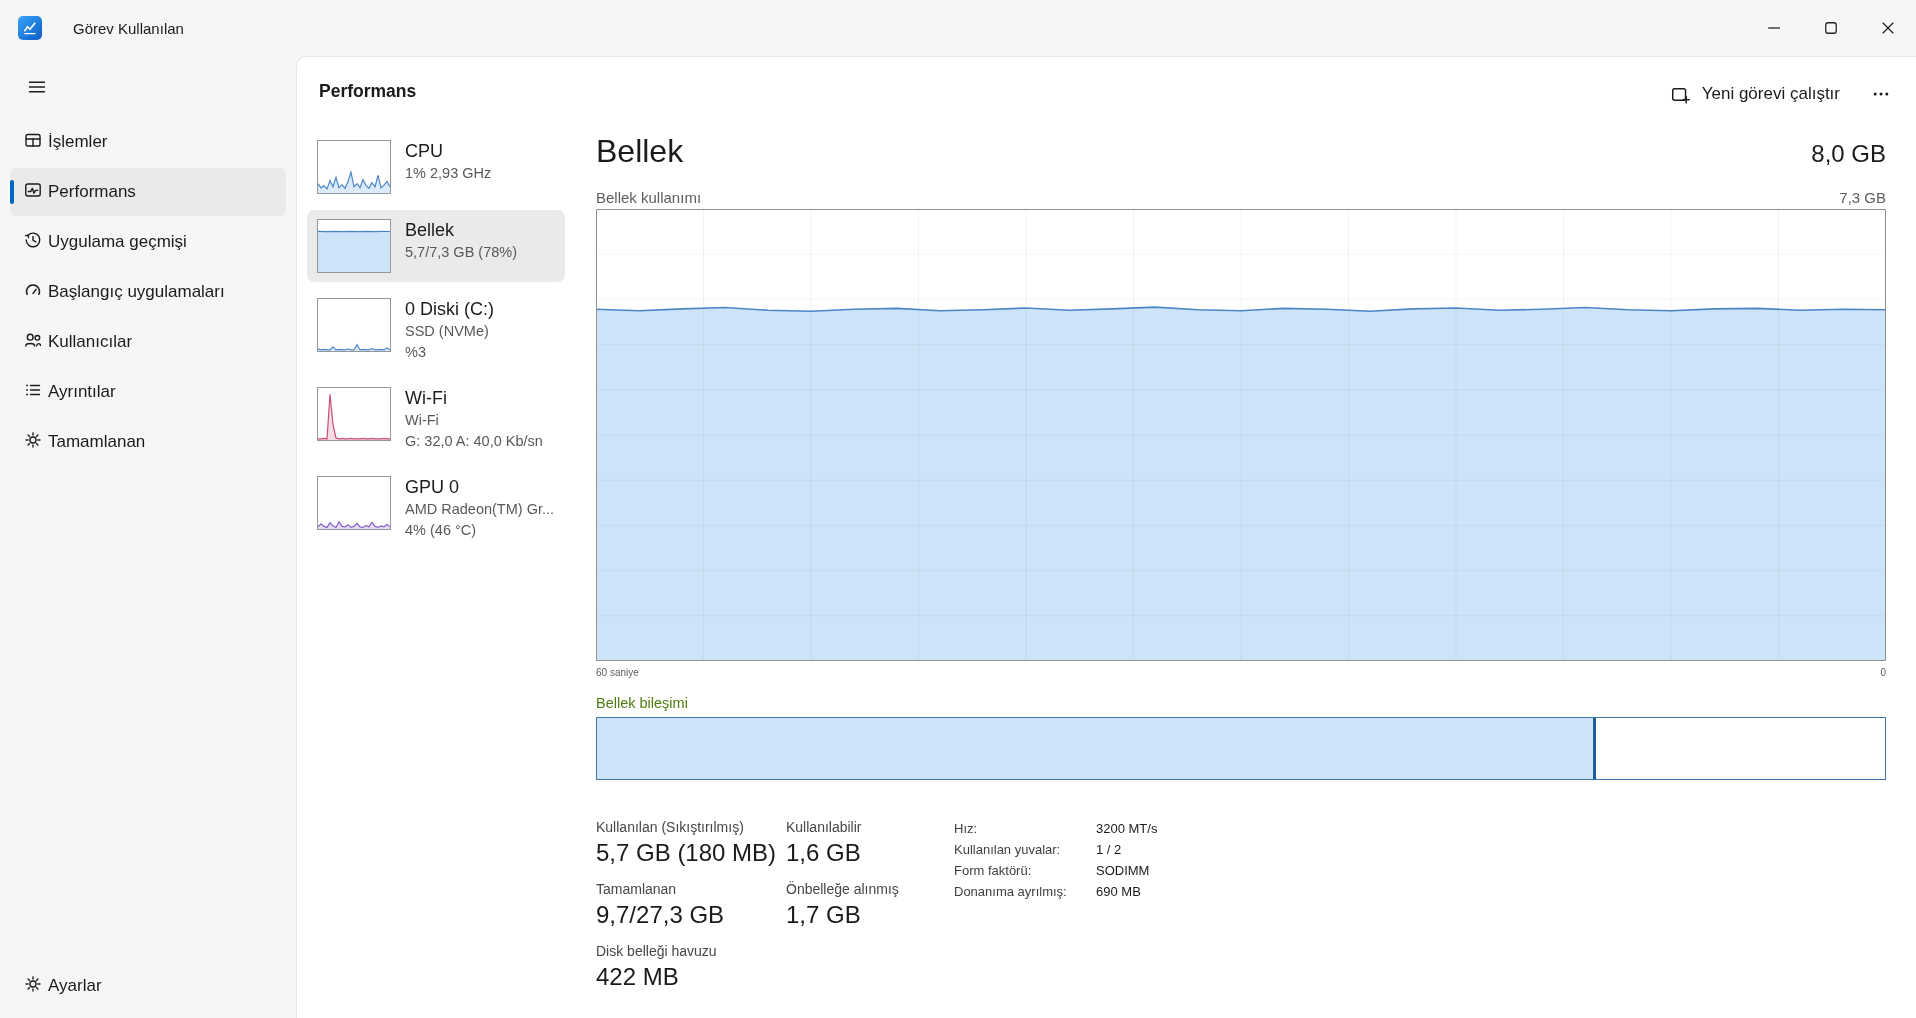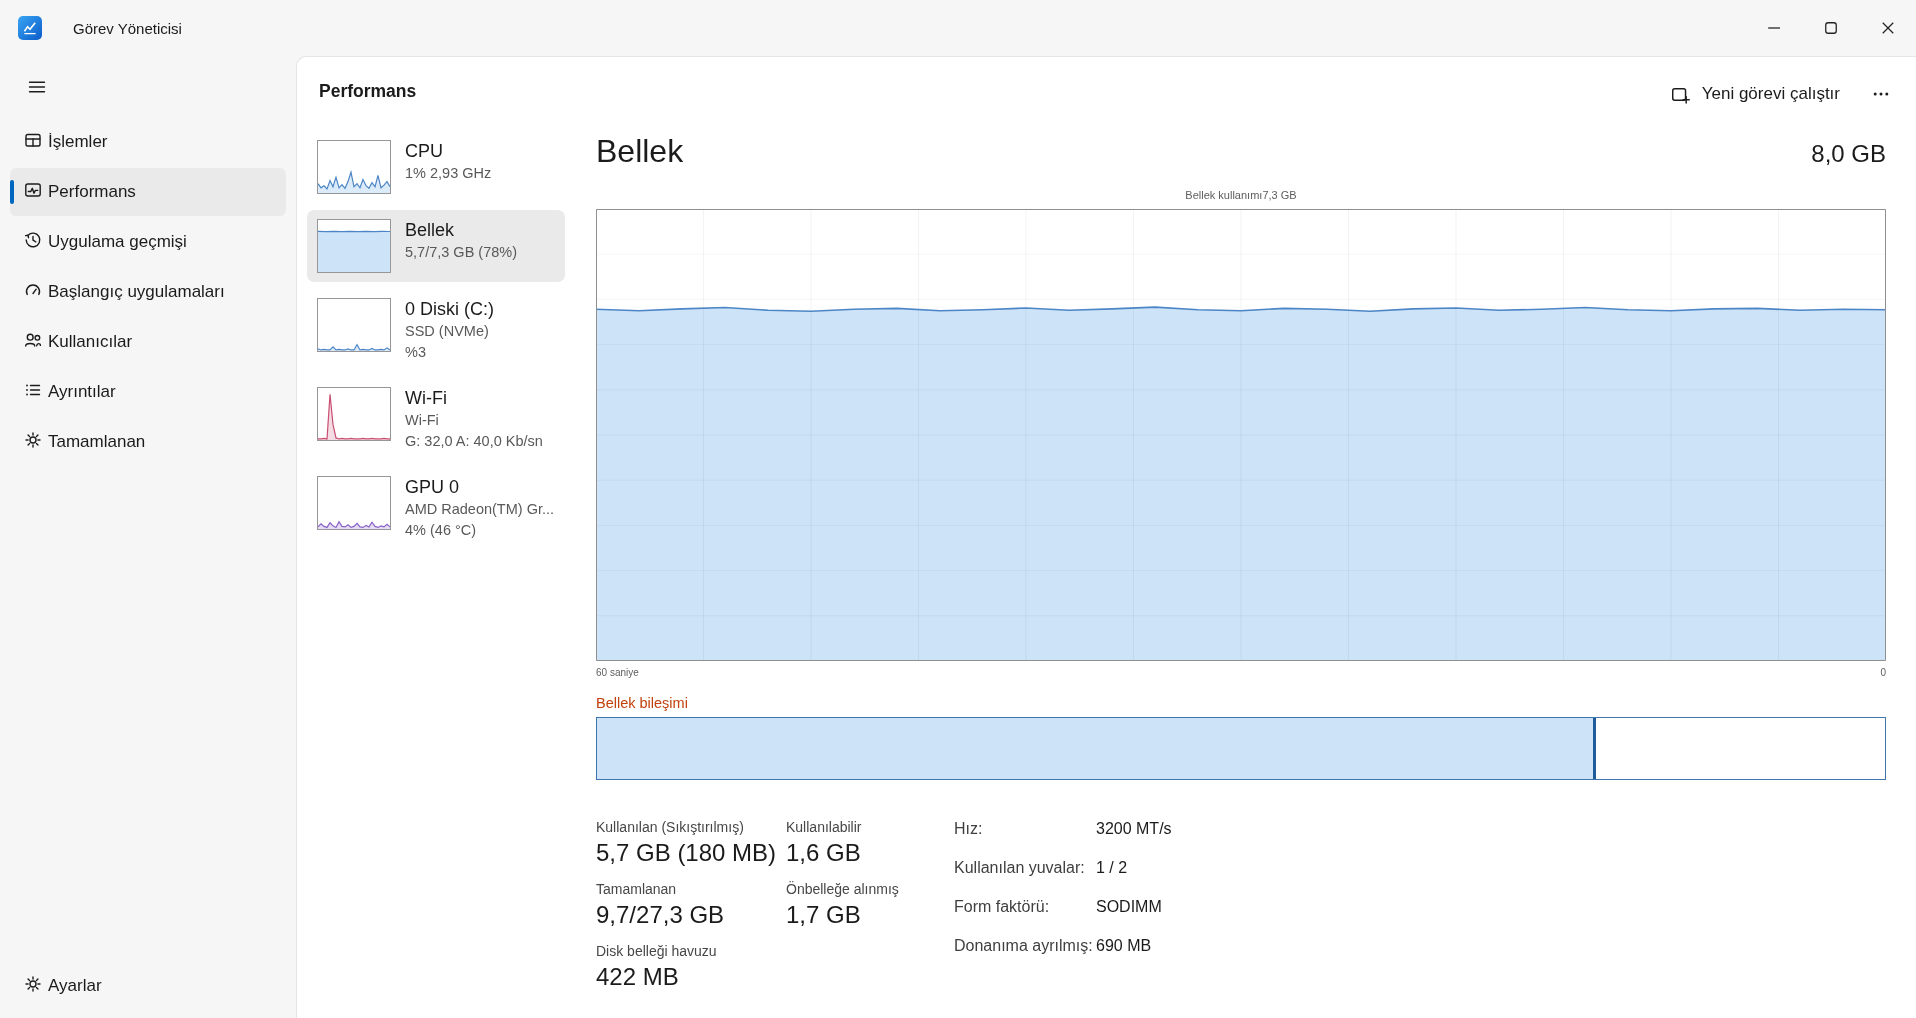--- a/index.html
+++ b/index.html
@@ -51,54 +51,54 @@
   .thumb{width:74px;height:54px;border:1px solid #979797;background:#fff;flex:0 0 auto;overflow:hidden;}
   .thumb svg{display:block;width:100%;height:100%;}
   .m-title{font-size:18px;line-height:22px;}
   .m-sub{font-size:14.5px;line-height:19px;color:#595959;margin-top:2px;}
 
   
   .detail{position:absolute;left:299px;top:74px;right:30px;bottom:0;}
   .detail-top{position:absolute;top:2px;left:0;right:0;display:flex;justify-content:space-between;align-items:baseline;}
   .detail-title{font-size:32px;font-weight:normal;}
   .detail-total{font-size:24px;font-weight:normal;}
-  .chart-caption{position:absolute;top:58px;left:0;right:0;display:flex;justify-content:center;
-                 font-size:11px;color:#5d5d5d;}
+  .chart-caption{position:absolute;top:58px;left:0;right:0;display:flex;justify-content:space-between;
+                 font-size:15px;color:#5d5d5d;}
   .big-chart{position:absolute;top:78px;left:0;right:0;height:452px;}
   .big-chart svg{display:block;width:100%;height:100%;}
   .chart-axis{position:absolute;top:536px;left:0;right:0;display:flex;justify-content:space-between;
               font-size:10px;color:#5d5d5d;}
-  .comp-label{position:absolute;top:564px;left:0;font-size:14.5px;color:#c2410c;}
+  .comp-label{position:absolute;top:564px;left:0;font-size:14.5px;color:#4d7c0f;}
   .comp-bar{position:absolute;top:586px;left:0;right:0;height:63px;border:1px solid #3f76b0;
             display:flex;background:#fff;}
   .comp-inuse{height:100%;background:#cde3f7;}
   .comp-divider{width:3px;height:100%;background:#1e5c9c;flex:0 0 auto;}
 
   
   .stats{position:absolute;top:688px;left:0;right:0;}
   .stats-large{display:grid;grid-template-columns:190px auto;justify-content:start;}
   .stat-cell{margin-bottom:14px;padding-right:18px;}
   .stat-label{font-size:14px;color:#474747;white-space:nowrap;}
   .stat-value{font-size:24px;margin-top:4px;white-space:nowrap;}
   .stats-small{position:absolute;left:358px;top:0;display:grid;grid-template-columns:142px auto;
-               row-gap:20px;font-size:16px;line-height:19px;}
+               row-gap:2px;font-size:13px;line-height:19px;}
   .slabel{color:#3f3f3f;white-space:nowrap;}
   .svalue{color:#1b1b1b;white-space:nowrap;}
 </style>
 </head>
 <body>
 
 <div class="titlebar">
   <div class="app-icon">
     <svg viewBox="0 0 20 20" style="width:16px;height:16px">
       <polyline points="3,14 7,8.5 10,11.5 16.5,3.5" stroke="#ffffff" stroke-width="2" fill="none"></polyline>
       <line x1="3" y1="17" x2="17" y2="17" stroke="#ffffff" stroke-width="1.6"></line>
     </svg>
   </div>
-  <span class="app-title">Görev Yöneticisi</span>
+  <span class="app-title">Görev Kullanılan</span>
   <div class="window-controls">
     <button class="win-btn">
       <svg viewBox="0 0 12 12">
           <line x1="1" y1="6" x2="11" y2="6"></line>
         </svg>
     </button>
     <button class="win-btn">
       <svg viewBox="0 0 12 12">
           <rect x="1.5" y="1.5" width="9" height="9" rx="2"></rect>
         </svg>

